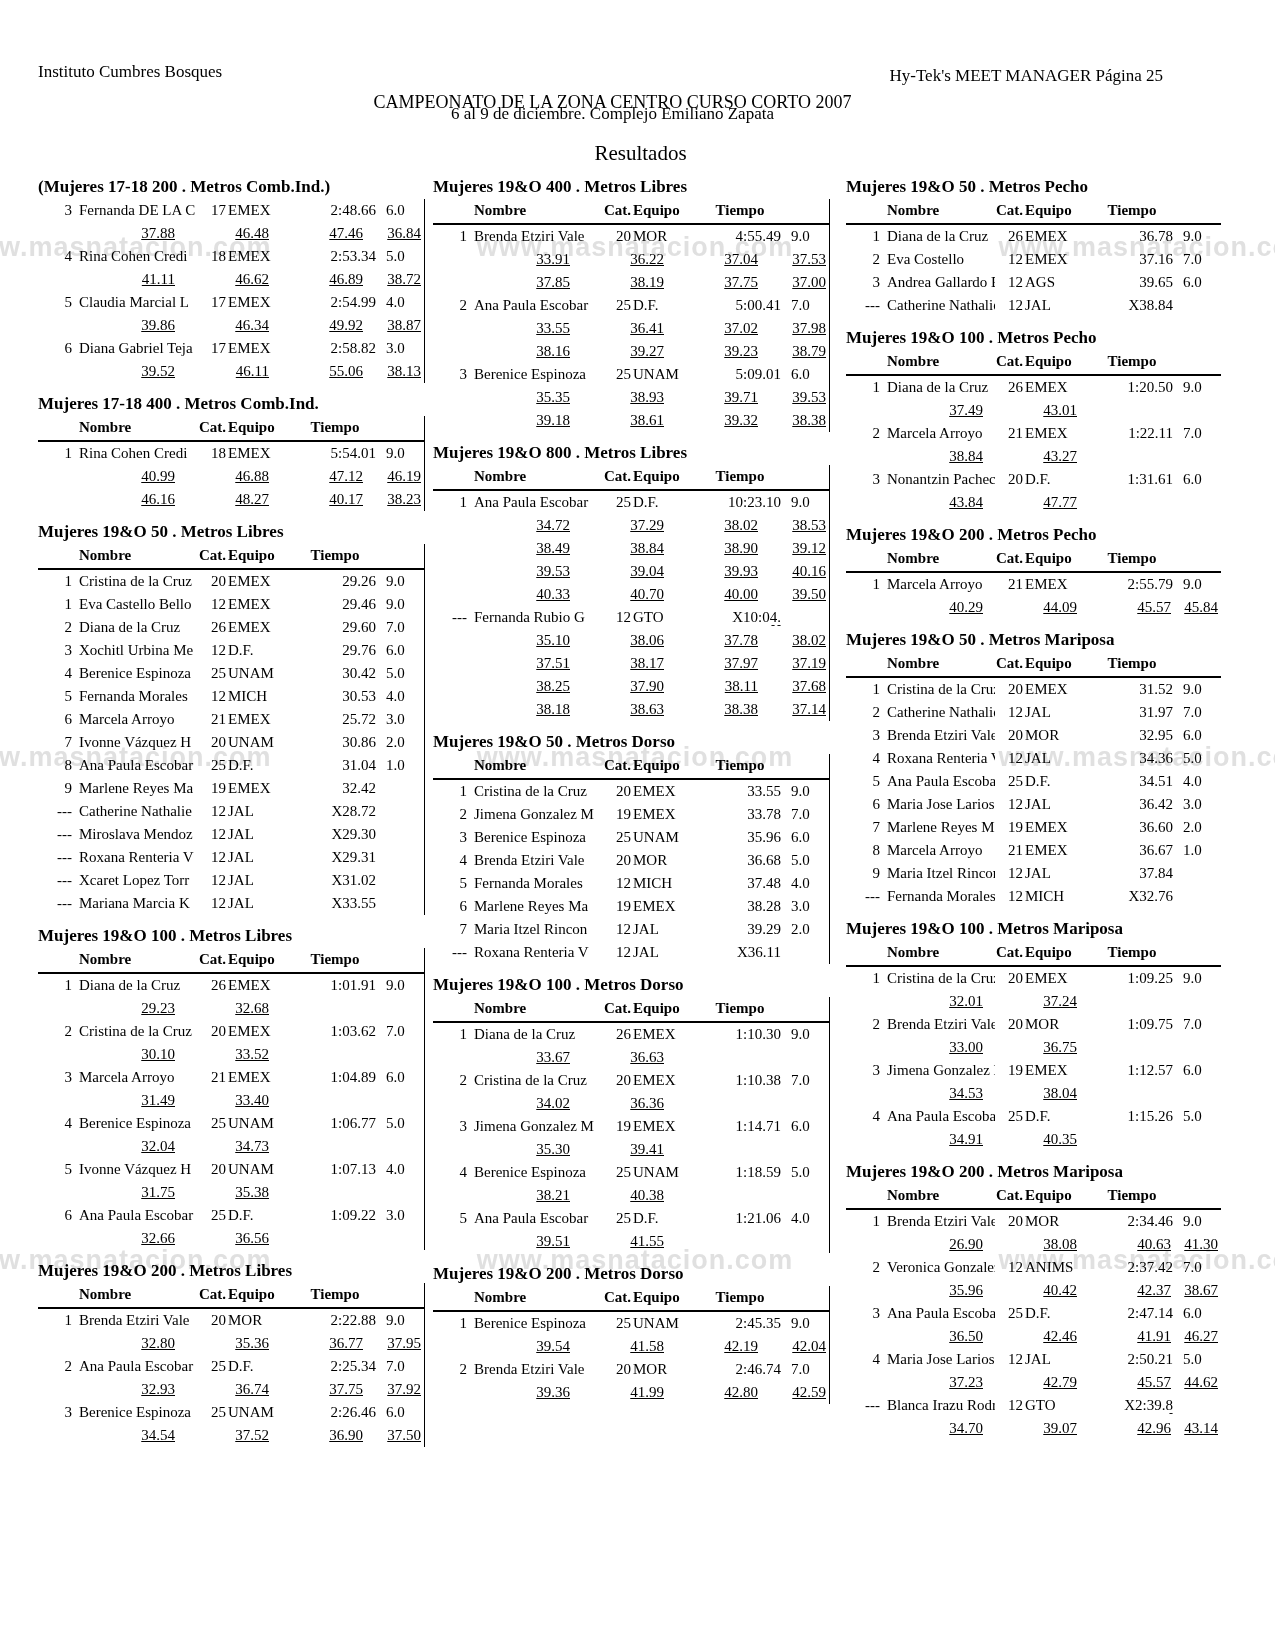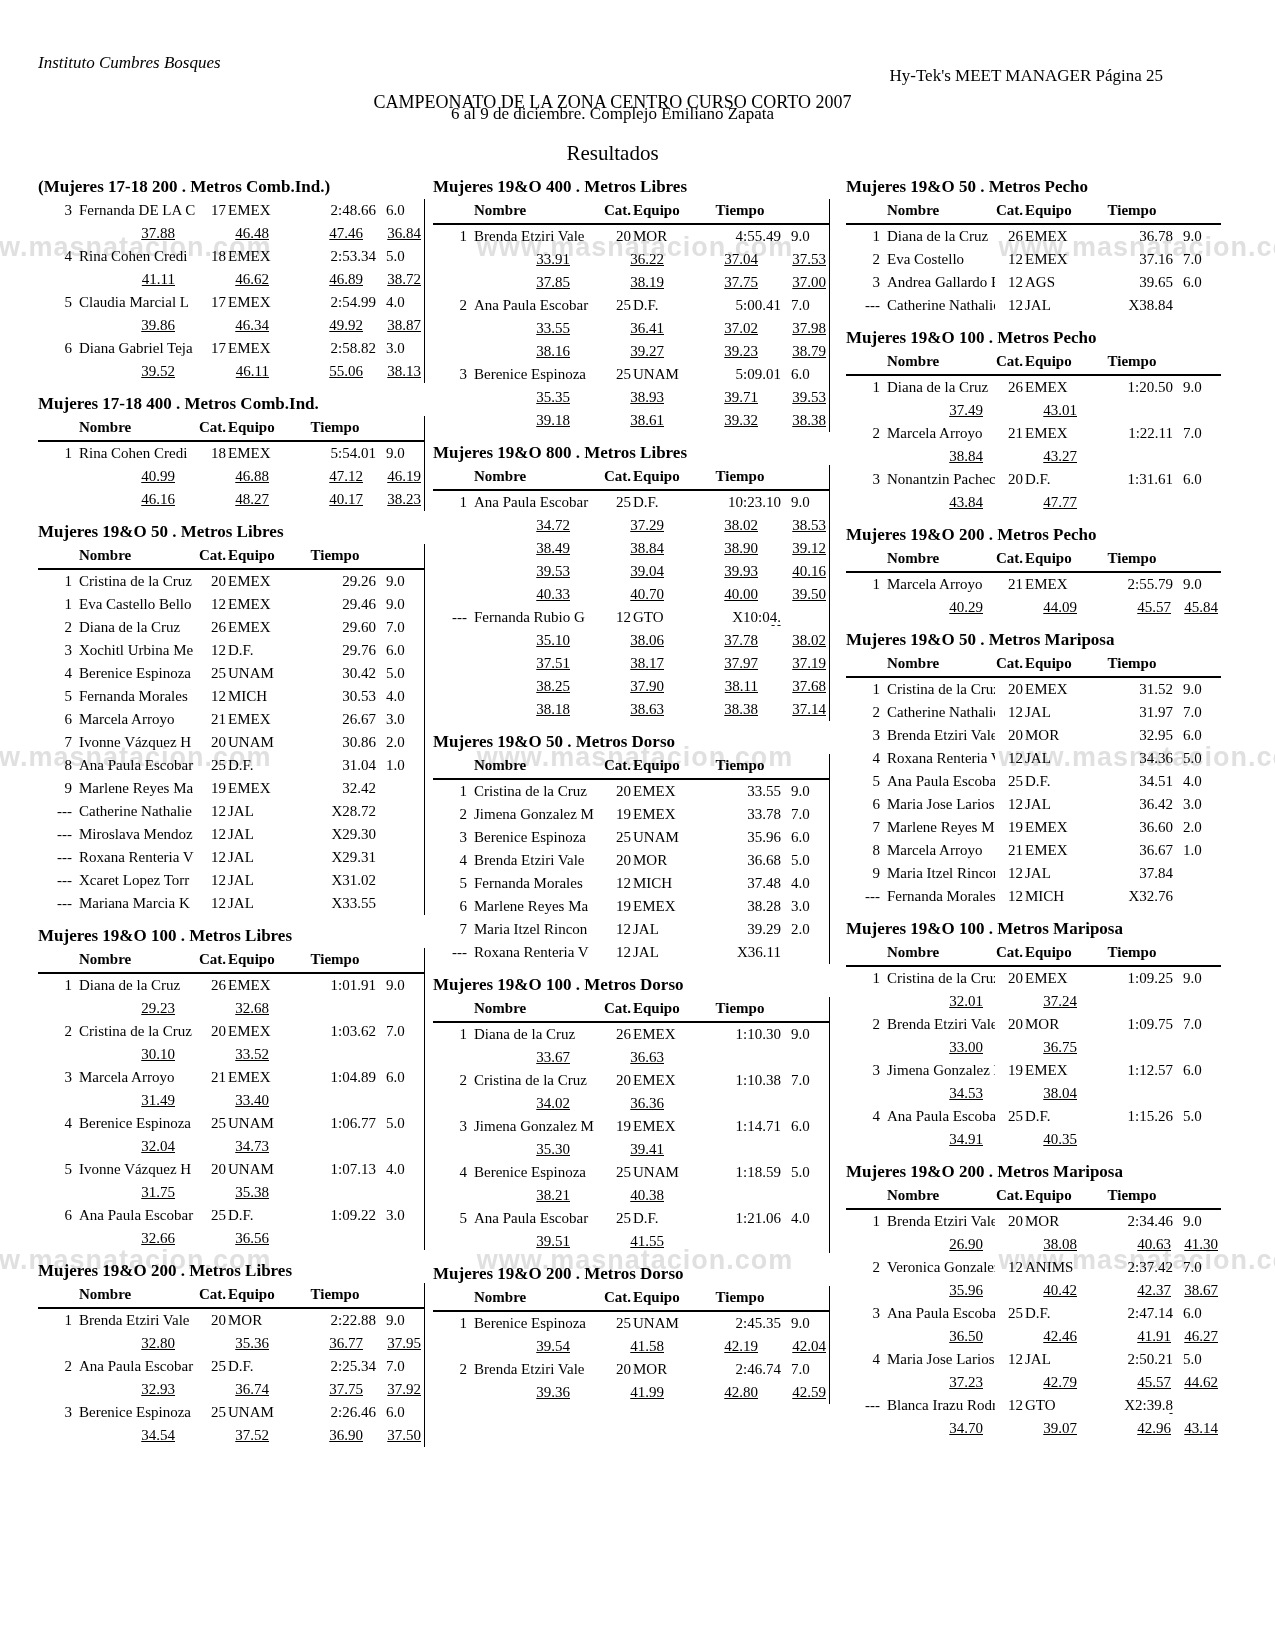--- a/index.html
+++ b/index.html
@@ -1,23 +1,23 @@
 <!DOCTYPE html>
 <html><head>
 <meta charset="utf-8">
 <style>
   html,body{margin:0;padding:0;background:#fff;}
   .page{position:relative;width:1275px;height:1650px;background:#fff;overflow:hidden;
         font-family:"Liberation Serif","DejaVu Serif",serif;color:#000;}
-  .hdr-left{position:absolute;left:38px;top:53px;font-size:17px;white-space:nowrap;font-style:italic;}
+  .hdr-left{position:absolute;left:38px;top:62px;font-size:17px;white-space:nowrap;}
   .hdr-right{position:absolute;right:112px;top:66px;font-size:17px;white-space:nowrap;}
   .title-line{position:absolute;left:0;width:1225px;text-align:center;font-weight:normal;white-space:nowrap;}
   .meet-title{top:92px;font-size:18px;}
   .meet-sub{top:104px;font-size:17px;}
-  .results-h{top:141px;font-size:21px;}
+  .results-h{top:141px;font-size:21px;padding-left:28px;}
   .wm{position:absolute;left:-45px;width:1360px;display:flex;justify-content:space-between;
       font-family:"Liberation Sans","DejaVu Sans",sans-serif;font-weight:bold;font-size:27px;
       letter-spacing:1px;color:#cccccc;opacity:.6;pointer-events:none;white-space:nowrap;}
   .columns{position:absolute;left:38px;top:166px;display:flex;align-items:flex-start;}
   .col{flex:none;}
   .col-0{width:387px;margin-right:8px;}
   .col-1{width:397px;margin-right:16px;}
   .col-2{width:375px;}
   .sec-title{font-weight:bold;font-size:17px;height:24px;line-height:24px;margin-top:9px;white-space:nowrap;overflow:hidden;}
   .tbody{}
@@ -216,21 +216,21 @@
               <span class="c-cat">12</span>
               <span class="c-team">MICH</span>
               <span class="c-time">30.53</span>
               <span class="c-pts">4.0</span>
             </div>
             <div class="row">
               <span class="c-rank">6</span>
               <span class="c-name">Marcela Arroyo</span>
               <span class="c-cat">21</span>
               <span class="c-team">EMEX</span>
-              <span class="c-time">26.67</span>
+              <span class="c-time">25.72</span>
               <span class="c-pts">3.0</span>
             </div>
             <div class="row">
               <span class="c-rank">7</span>
               <span class="c-name">Ivonne Vázquez H</span>
               <span class="c-cat">20</span>
               <span class="c-team">UNAM</span>
               <span class="c-time">30.86</span>
               <span class="c-pts">2.0</span>
             </div>

